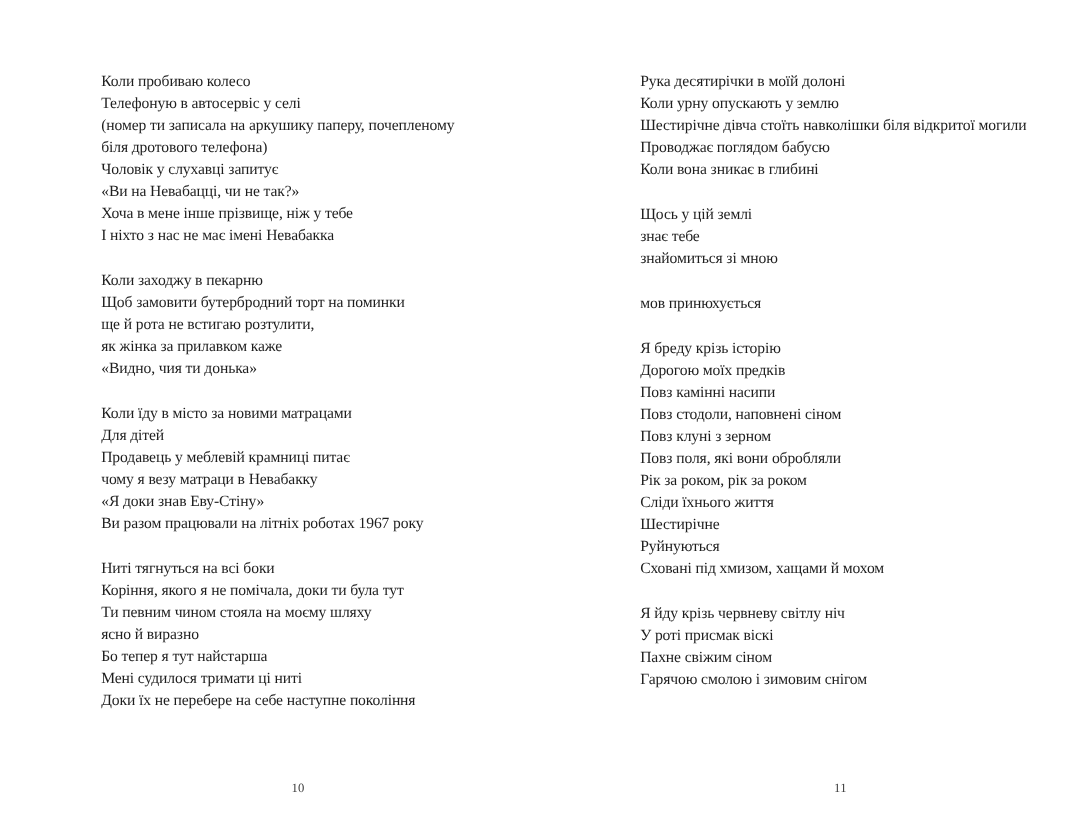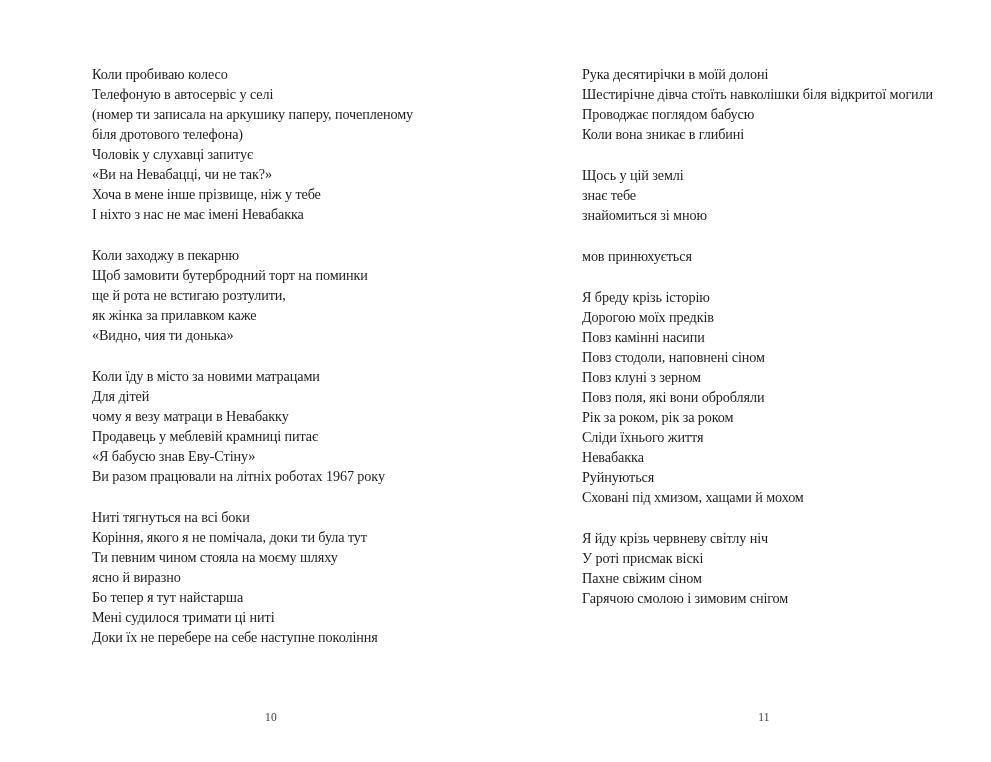--- a/index.html
+++ b/index.html
@@ -62,39 +62,40 @@
       <div class="stanza">
         <div class="line">Коли заходжу в пекарню</div>
         <div class="line">Щоб замовити бутербродний торт на поминки</div>
         <div class="line">ще й рота не встигаю розтулити,</div>
         <div class="line">як жінка за прилавком каже</div>
         <div class="line">«Видно, чия ти донька»</div>
       </div>
       <div class="stanza">
         <div class="line">Коли їду в місто за новими матрацами</div>
         <div class="line">Для дітей</div>
+        <div class="line">Продавець у меблевій крамниці питає</div>
         <div class="line">чому я везу матраци в Невабакку</div>
-        <div class="line">Продавець у меблевій крамниці питає</div>
-        <div class="line">«Я бабусю знав Еву-Стіну»</div>
+        <div class="line">«Я доки знав Еву-Стіну»</div>
         <div class="line">Ви разом працювали на літніх роботах 1967 року</div>
       </div>
       <div class="stanza">
         <div class="line">Ниті тягнуться на всі боки</div>
         <div class="line">Коріння, якого я не помічала, доки ти була тут</div>
         <div class="line">Ти певним чином стояла на моєму шляху</div>
         <div class="line">ясно й виразно</div>
         <div class="line">Бо тепер я тут найстарша</div>
         <div class="line">Мені судилося тримати ці ниті</div>
         <div class="line">Доки їх не перебере на себе наступне покоління</div>
       </div>
     </div>
 
   <div class="page-text right">
       <div class="stanza">
         <div class="line">Рука десятирічки в моїй долоні</div>
+        <div class="line">Коли урну опускають у землю</div>
         <div class="line">Шестирічне дівча стоїть навколішки біля відкритої могили</div>
         <div class="line">Проводжає поглядом бабусю</div>
         <div class="line">Коли вона зникає в глибині</div>
       </div>
       <div class="stanza">
         <div class="line">Щось у цій землі</div>
         <div class="line">знає тебе</div>
         <div class="line">знайомиться зі мною</div>
       </div>
       <div class="stanza">
@@ -102,21 +103,21 @@
       </div>
       <div class="stanza">
         <div class="line">Я бреду крізь історію</div>
         <div class="line">Дорогою моїх предків</div>
         <div class="line">Повз камінні насипи</div>
         <div class="line">Повз стодоли, наповнені сіном</div>
         <div class="line">Повз клуні з зерном</div>
         <div class="line">Повз поля, які вони обробляли</div>
         <div class="line">Рік за роком, рік за роком</div>
         <div class="line">Сліди їхнього життя</div>
-        <div class="line">Невабакка</div>
+        <div class="line">Шестирічне</div>
         <div class="line">Руйнуються</div>
         <div class="line">Сховані під хмизом, хащами й мохом</div>
       </div>
       <div class="stanza">
         <div class="line">Я йду крізь червневу світлу ніч</div>
         <div class="line">У роті присмак віскі</div>
         <div class="line">Пахне свіжим сіном</div>
         <div class="line">Гарячою смолою і зимовим снігом</div>
       </div>
     </div>

